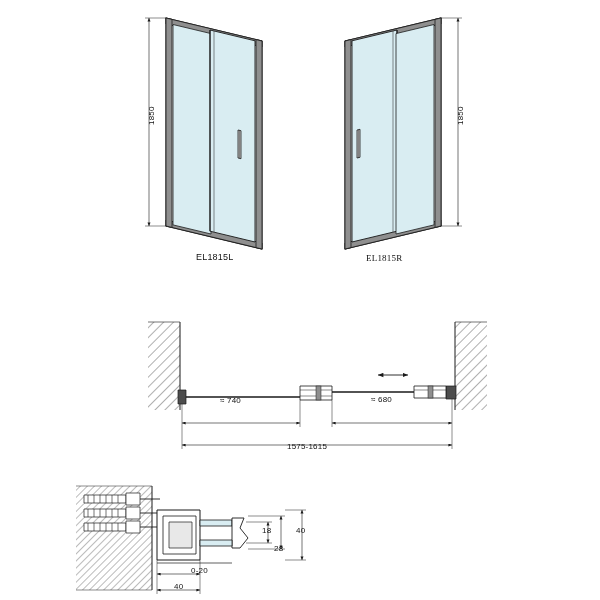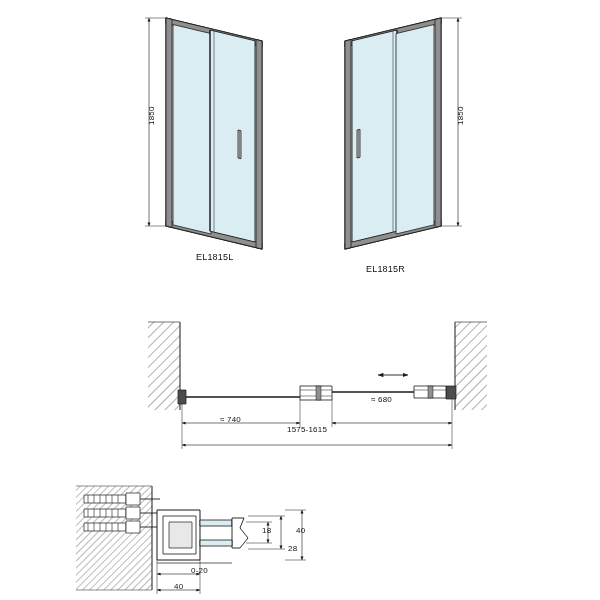--- a/index.html
+++ b/index.html
@@ -227,31 +227,31 @@
       <line x1="200" y1="578" x2="200" y2="594" stroke="#1a1a1a" stroke-width="0.5"></line>
     </g>
   </svg>
 
   <div class="lbl vert" style="left:147px; top:125px;">1850</div>
 
   <div class="lbl vert" style="left:456px; top:125px;">1850</div>
 
   <div class="lbl model" style="left:196px; top:252px;">EL1815L</div>
 
-  <div class="lbl model" style="left:366px; top:264px;">EL1815R</div>
-
-  <div class="lbl" style="left:220px; top:415px;">≈ 740</div>
+  <div class="lbl model" style="left:366px; top:253px;font-family:Liberation Serif, serif;">EL1815R</div>
+
+  <div class="lbl" style="left:220px; top:396px;">≈ 740</div>
 
   <div class="lbl" style="left:371px; top:395px;">≈ 680</div>
 
-  <div class="lbl" style="left:287px; top:425px;text-align:center;">1575-1615</div>
+  <div class="lbl" style="left:287px; top:442px;text-align:center;">1575-1615</div>
 
   <div class="lbl" style="left:262px; top:526px;">18</div>
 
-  <div class="lbl" style="left:288px; top:544px;">28</div>
+  <div class="lbl" style="left:274px; top:544px;">28</div>
 
   <div class="lbl" style="left:296px; top:526px;">40</div>
 
   <div class="lbl" style="left:166px; top:566px;margin-left:25px;">0-20</div>
 
   <div class="lbl" style="left:174px; top:582px;">40</div>
 
 </div>
 
 </body></html>

